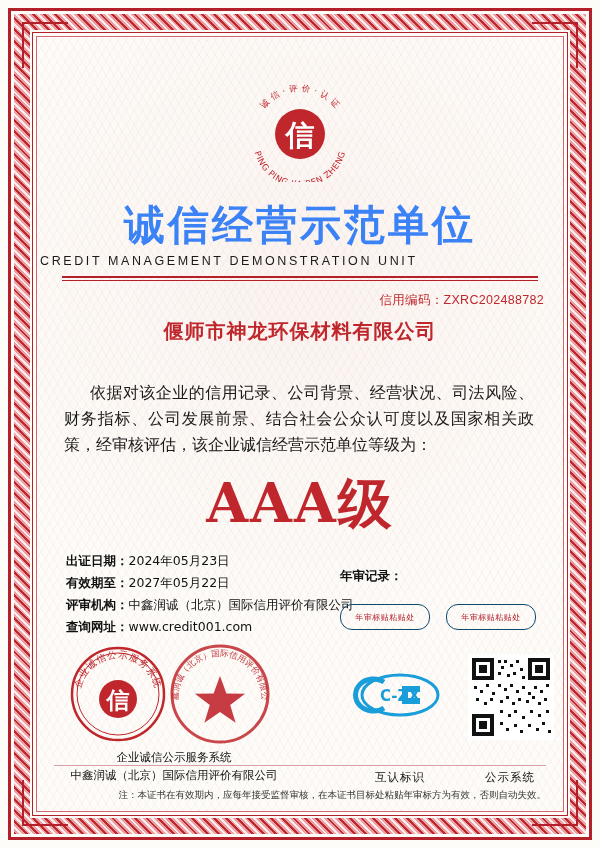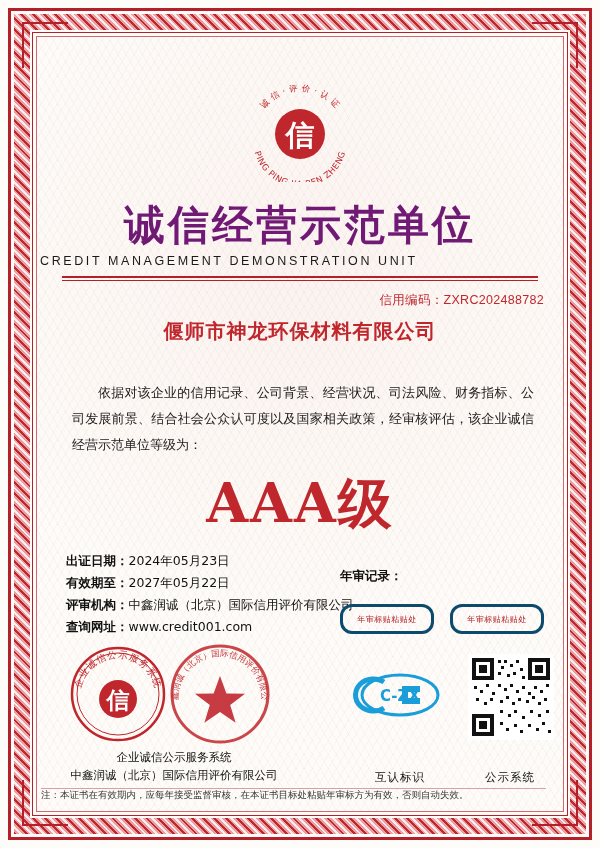--- a/index.html
+++ b/index.html
@@ -103,21 +103,21 @@
 
   .title-cn {
     position: absolute;
     top: 158px;
     left: 0; right: 0;
     text-align: center;
     font-family: "DejaVu Sans", "Liberation Sans", sans-serif;
     font-size: 41px;
     font-weight: bold;
     letter-spacing: 3px;
-    color: #701a75;
+    color: #3b82f6;
   }
   .title-en {
     position: absolute;
     top: 214px;
     left: 0; right: 0;
     text-align: left;
     font-size: 12.5px;
     letter-spacing: 2.6px;
     color: #1a1a1a;
   }
@@ -162,23 +162,23 @@
     left: 0; right: 0;
     text-align: center;
     font-size: 11.5px;
     color: #333333;
     letter-spacing: 0.2px;
   }
 
   .body-text {
     position: absolute;
     top: 340px;
-    left: 32px;
+    left: 24px;
     right: 26px;
-    font-size: 13px;
+    font-size: 16px;
     line-height: 26px;
     color: #1a1a1a;
     text-align: justify;
     text-indent: 26px;
     font-family: "DejaVu Sans", "Liberation Sans", sans-serif;
   }
 
   .grade {
     position: absolute;
     top: 428px;
@@ -211,21 +211,21 @@
     width: 220px;
     font-size: 12.5px;
     color: #111111;
     font-family: "DejaVu Sans", "Liberation Sans", sans-serif;
   }
   .annual .annual-title { font-weight: bold; margin-bottom: 19px; }
   .annual-boxes { display: flex; gap: 16px; }
   .annual-box {
     width: 88px;
     height: 24px;
-    border: 3px solid #0c4a6e;
+    border: 1px solid #0c4a6e;
     border-radius: 12px;
     font-size: 8px;
     color: #b3202a;
     display: flex;
     align-items: center;
     justify-content: center;
     letter-spacing: 0.5px;
   }
 
   
@@ -295,27 +295,27 @@
     text-align: center;
     font-size: 11.5px;
     color: #111111;
     letter-spacing: 1px;
     font-family: "DejaVu Sans", "Liberation Sans", sans-serif;
   }
 
   .footnote {
     position: absolute;
     bottom: 6px;
-    left: 1px;
+    left: 14px;
     right: 14px;
     font-size: 9.5px;
     color: #333333;
-    text-align: left;
+    text-align: right;
     border-top: 1px solid #d8a0a4;
-    padding-top: 0;
+    padding-top: 23px;
     font-family: "DejaVu Sans", "Liberation Sans", sans-serif;
   }
 
   .emblem-arc-text {
     font-size: 8.5px;
     fill: #c0272d;
     letter-spacing: 0.5px;
     font-family: "DejaVu Sans", "Liberation Sans", sans-serif;
   }
 </style>

